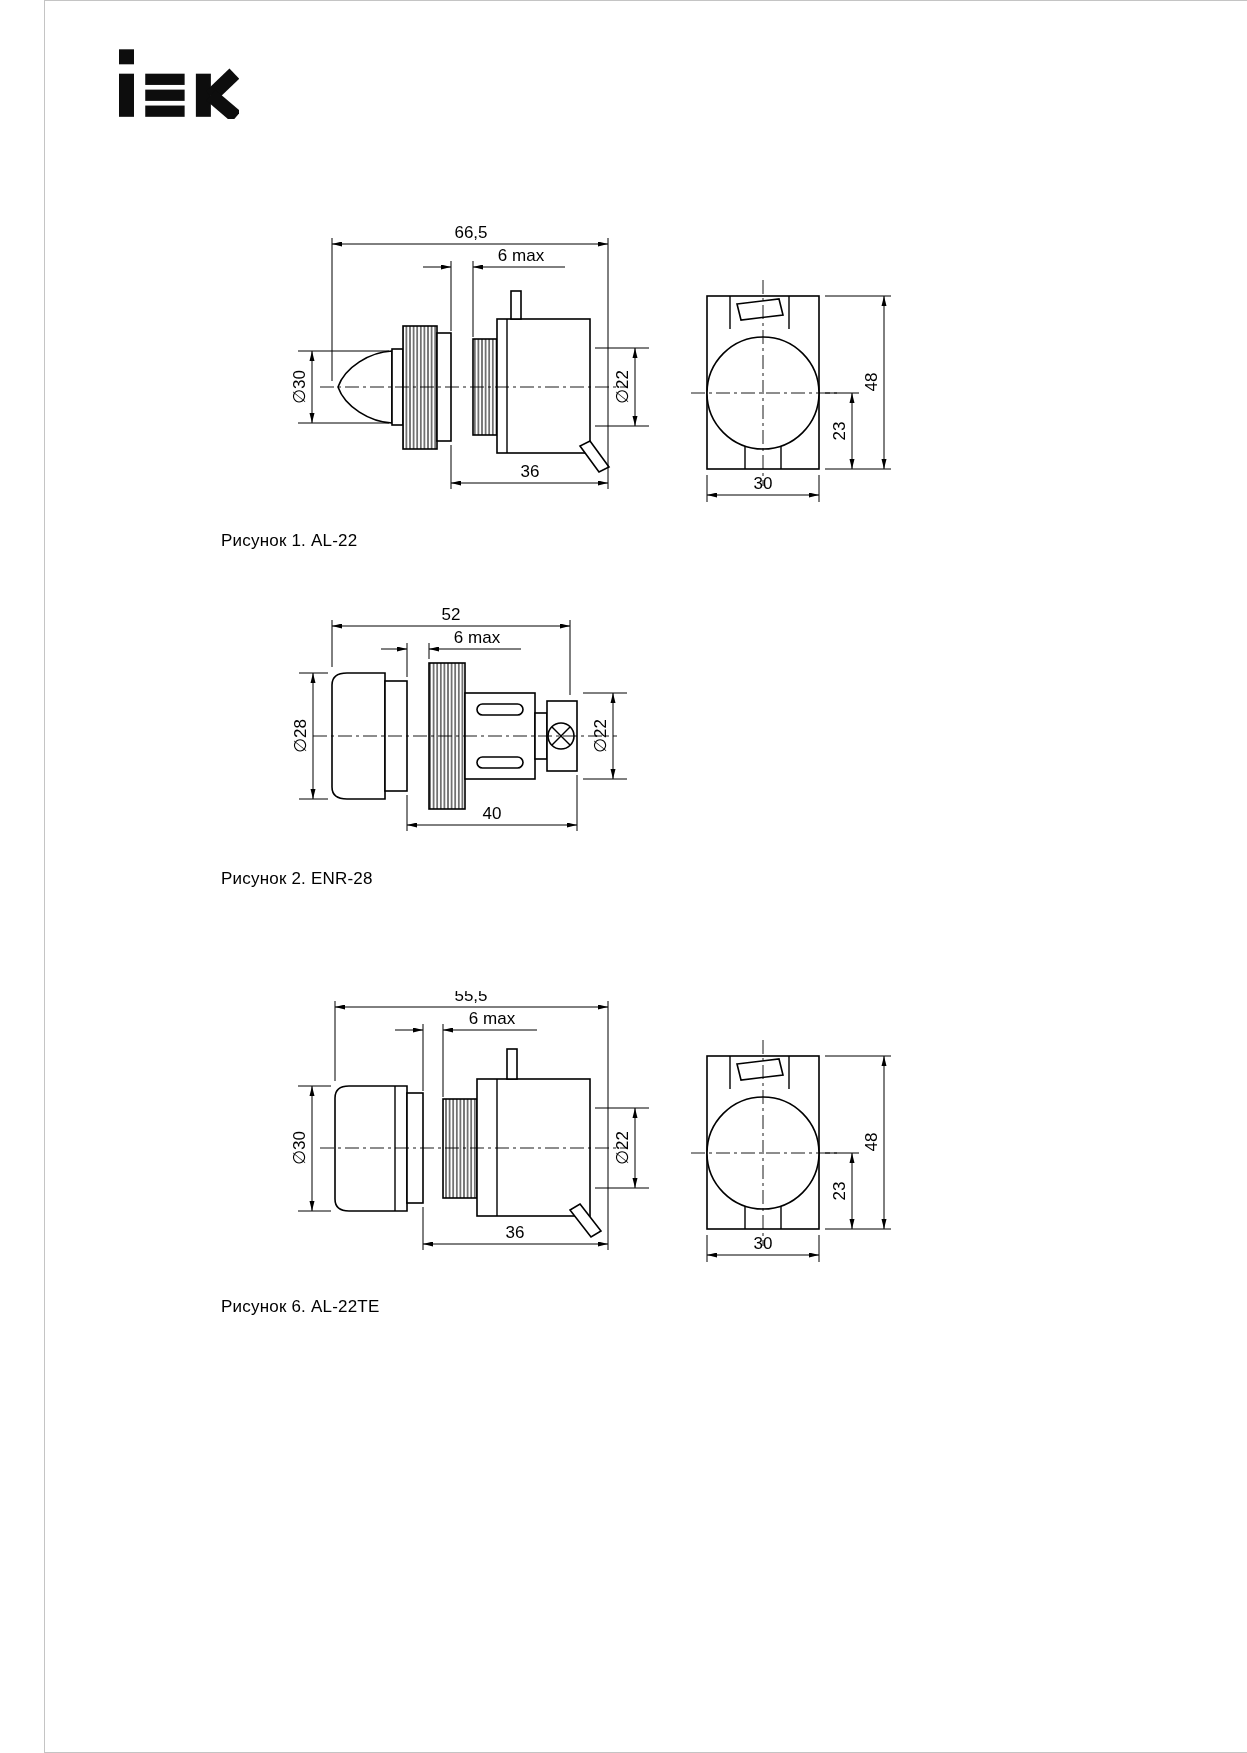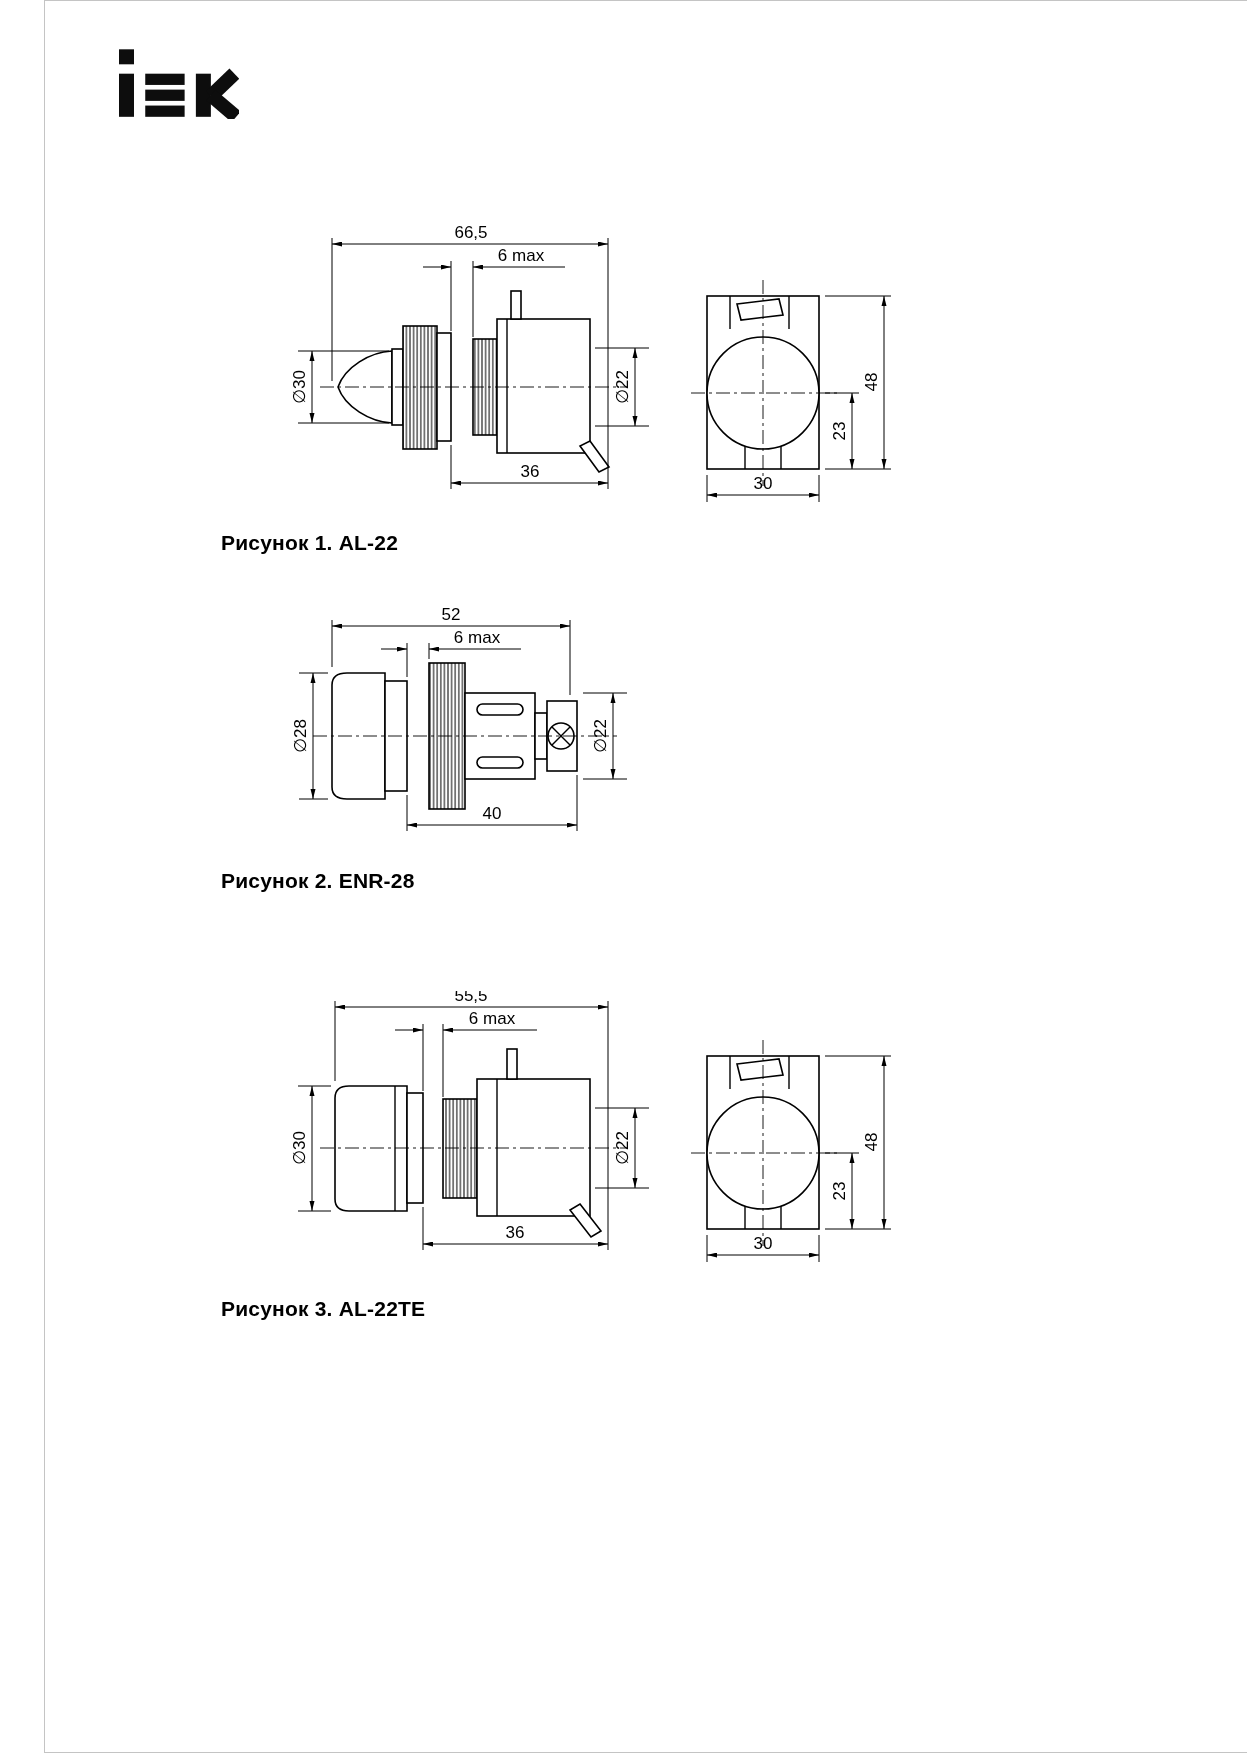--- a/index.html
+++ b/index.html
@@ -27,24 +27,23 @@
 
   
   .dim line { stroke:#000; stroke-width:1; fill:none; }
   .dim text {
     font-family:"Liberation Sans", sans-serif;
     font-size:17px; fill:#000; stroke:none; text-anchor:middle;
   }
 
   .caption {
     position:absolute;
-    font-size:21px;
+    font-size:17px;
     color:#000;
     letter-spacing:0.2px;
-    font-weight:bold;
   }
   .sr { position:absolute; width:1px; height:1px; overflow:hidden; clip-path:inset(50%); }
 </style>
 </head>
 <body>
 
 <div class="page">
 
   <svg width="0" height="0" style="position:absolute">
     <defs>
@@ -253,15 +252,15 @@
       <line x1="167" y1="127" x2="167" y2="203" marker-start="url(#as)" marker-end="url(#ae)"></line>
       <text x="160" y="165" transform="rotate(-90 160 165)">23</text>
 
       <line x1="22" y1="209" x2="22" y2="236"></line>
       <line x1="134" y1="209" x2="134" y2="236"></line>
       <line x1="22" y1="229" x2="134" y2="229" marker-start="url(#as)" marker-end="url(#ae)"></line>
       <text x="78" y="223">30</text>
     </g>
   </svg>
 
-  <div class="caption" style="left:176px; top:1296px;">Рисунок 3. AL-22TE</div>
+  <div class="caption" style="left:176px; top:1296px;">Рисунок 6. AL-22TE</div>
 
 </div>
 
 </body></html>

